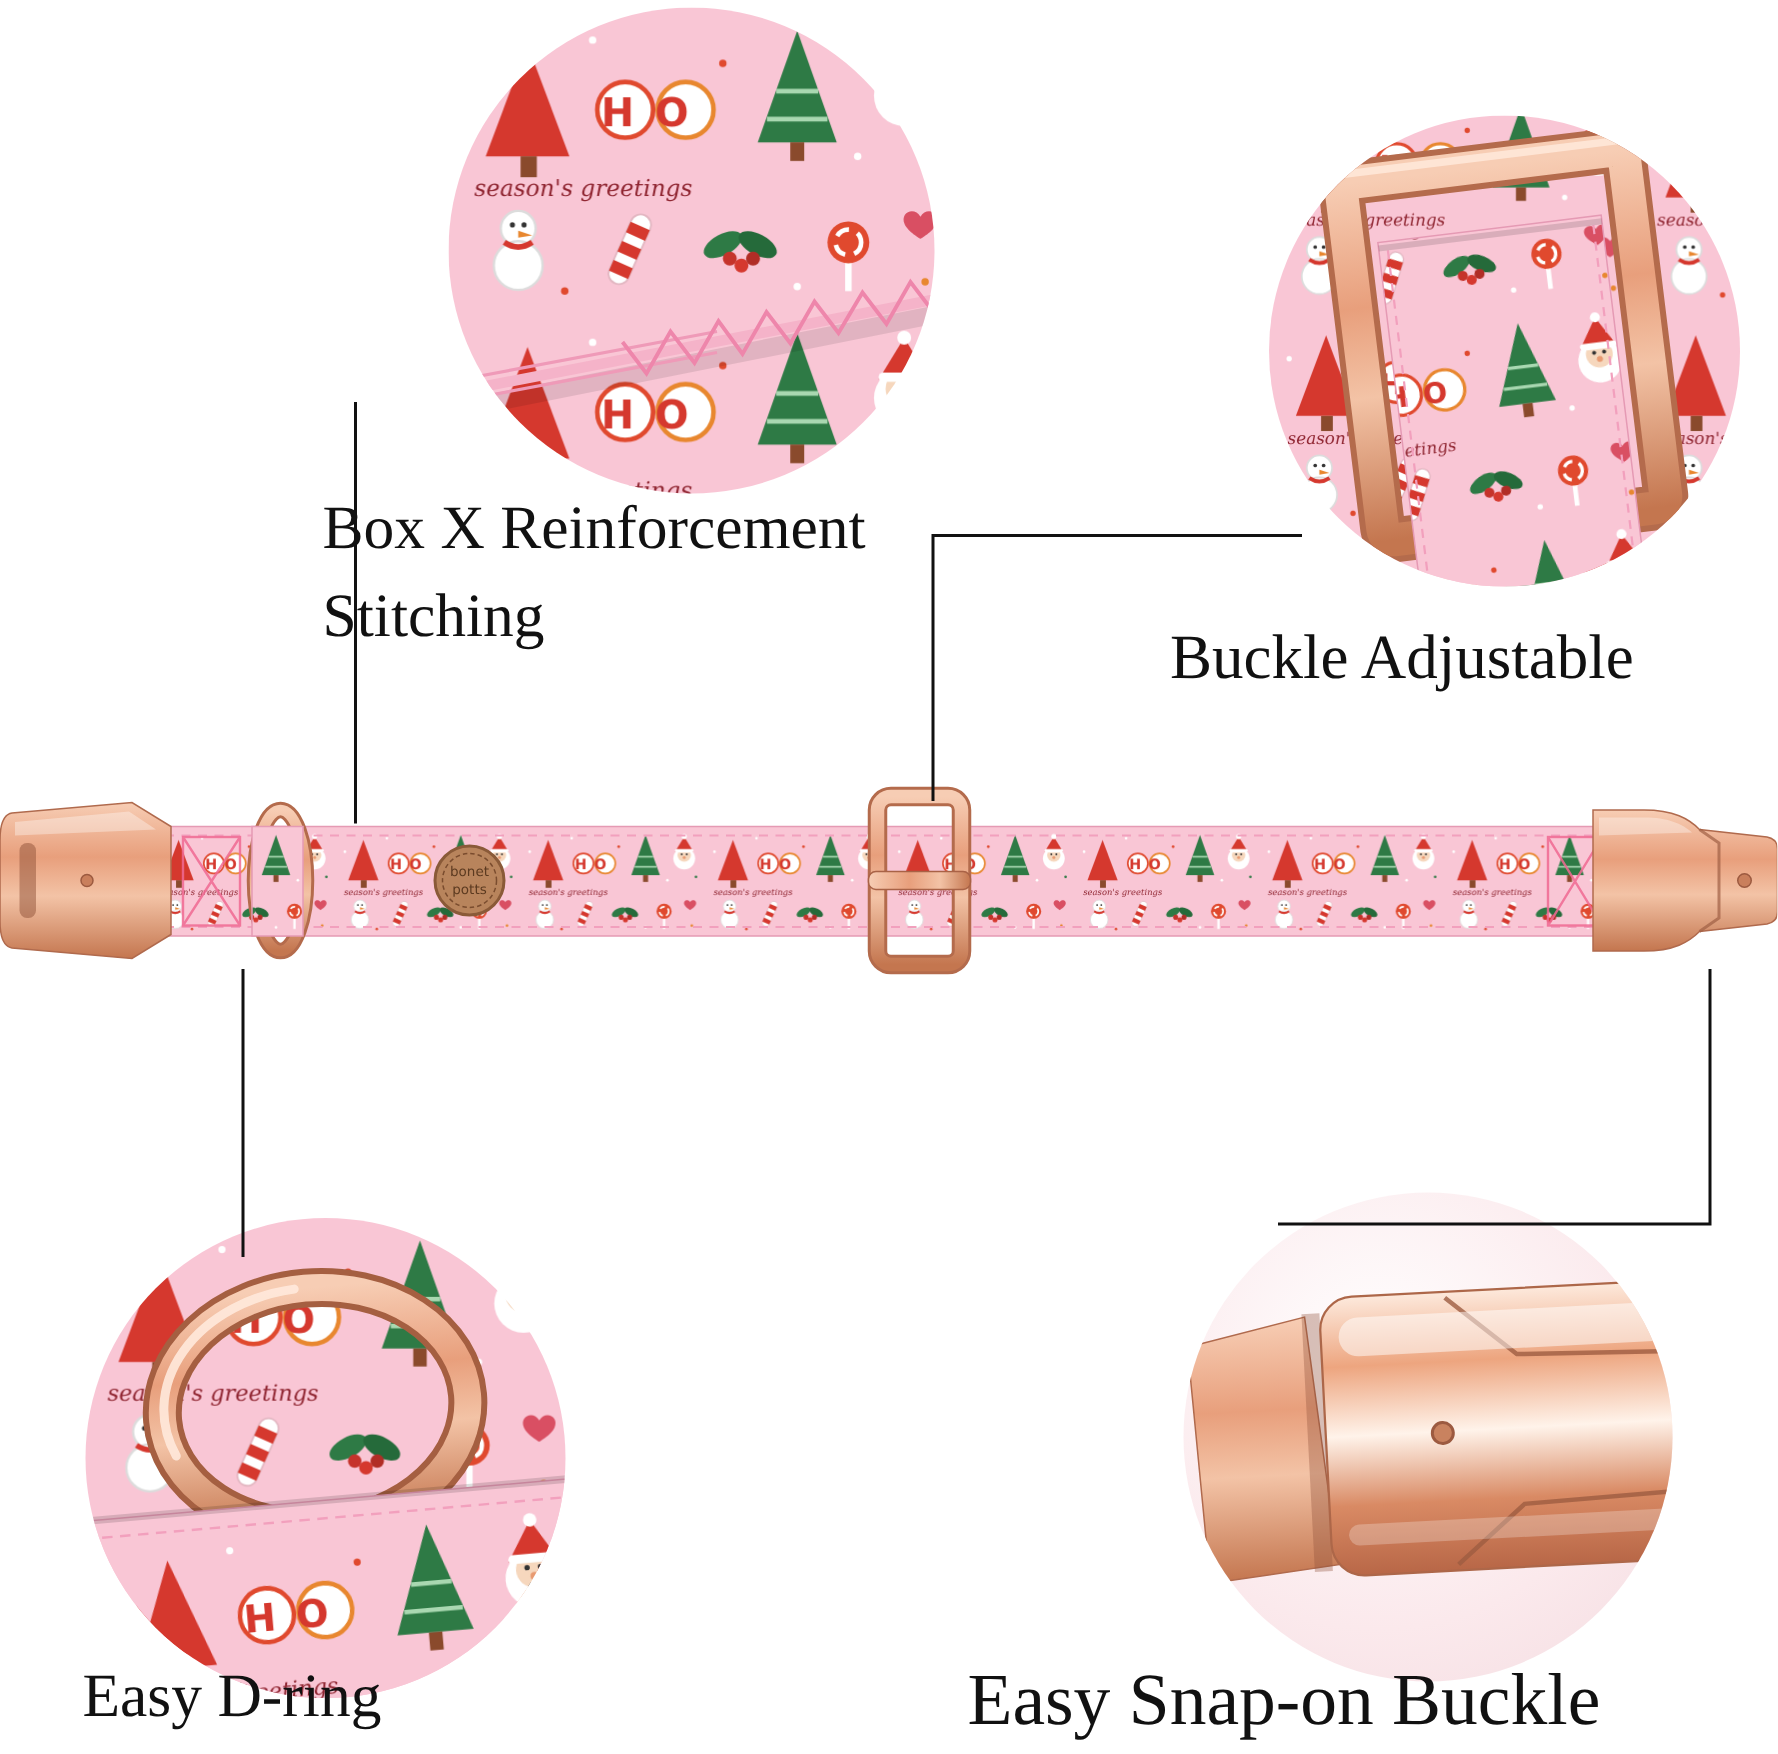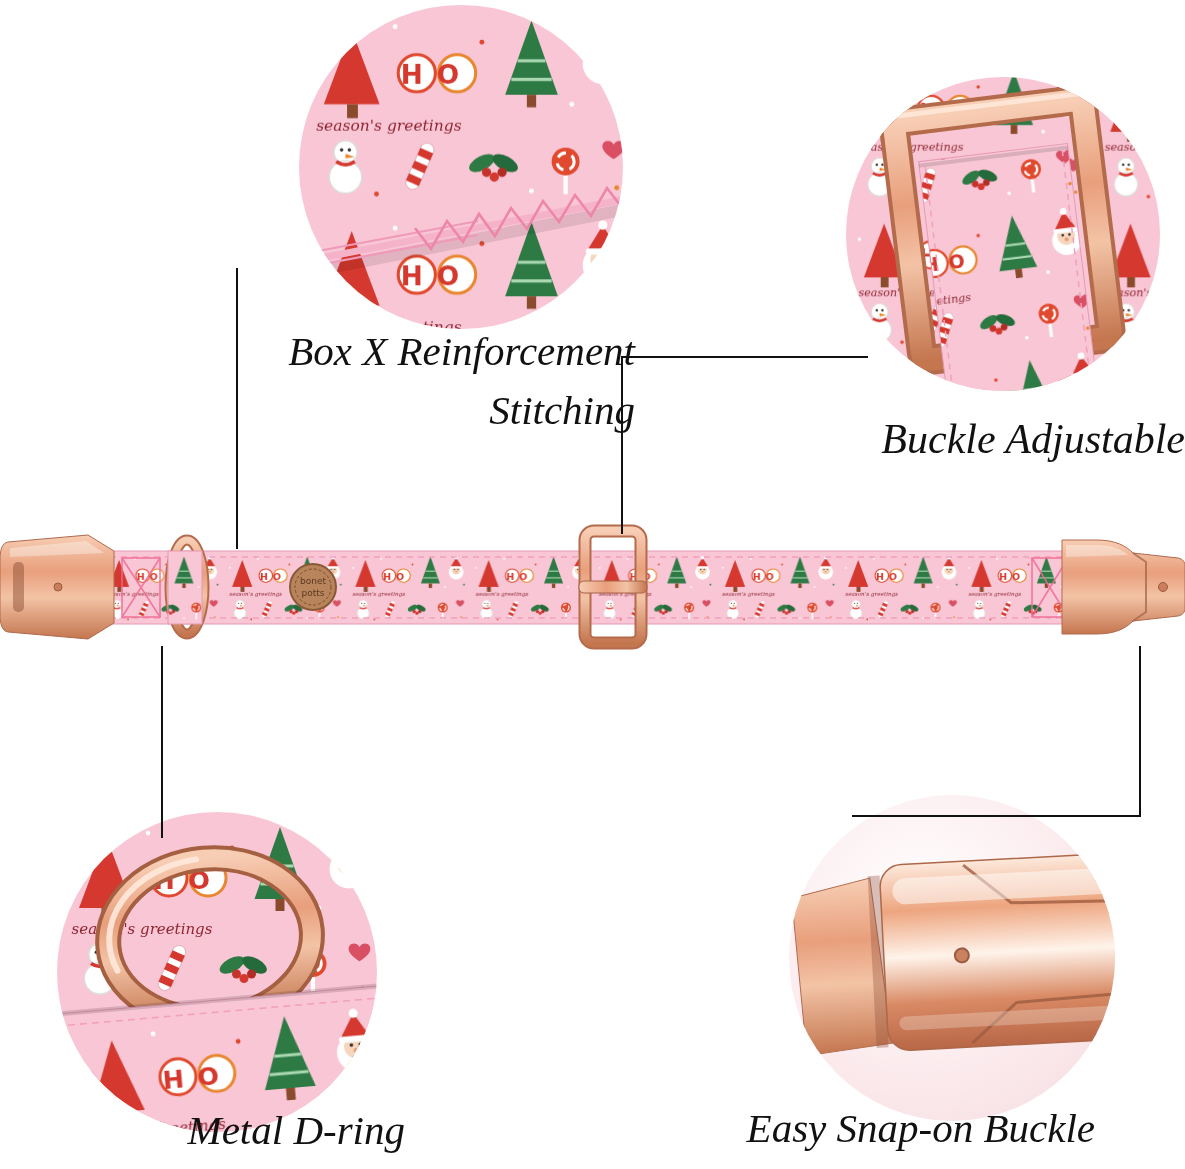--- a/index.html
+++ b/index.html
@@ -1,23 +1,23 @@
 <!DOCTYPE html>
 <html><head>
 <meta charset="utf-8">
 <style>
   html,body{margin:0;padding:0;background:#ffffff;}
   #stage{position:relative;width:1185px;height:1169px;background:#ffffff;overflow:hidden;
          font-family:"Liberation Serif",serif;}
-  .callout-label{position:absolute;font-style:italic;color:#111111;text-align:right;}
+  .callout-label{position:absolute;color:#111111;text-align:left;}
   .callout-label span{display:block;}
   .lbl-stitching{left:215px;top:322px;width:420px;font-size:41px;line-height:1.45;}
   .lbl-rollbuckle{left:780px;top:402px;width:405px;font-size:42px;line-height:1.78;}
   .lbl-dring{left:55px;top:1106px;width:350px;font-size:41px;}
-  .lbl-snap{left:645px;top:1104px;width:450px;font-size:41px;}
+  .lbl-snap{left:645px;top:1104px;width:450px;font-size:49px;}
   svg{position:absolute;left:0;top:0;}
 </style>
 </head>
 <body>
 
 <div id="stage">
 
 <svg width="1185" height="1169" viewBox="0 0 1185 1169">
   <defs>
     <linearGradient id="rgV" x1="0" y1="0" x2="0" y2="1">
@@ -240,20 +240,20 @@
 <div class="callout-label lbl-stitching">
   <span>Box X Reinforcement</span>
   <span>Stitching</span>
 </div>
 
 <div class="callout-label lbl-rollbuckle">
   <span>Buckle Adjustable</span>
 </div>
 
 <div class="callout-label lbl-dring">
-  <span>Metal D-ring</span>
+  <span>Easy D-ring</span>
 </div>
 
 <div class="callout-label lbl-snap">
   <span>Easy Snap-on Buckle</span>
 </div>
 
 </div>
 
 </body></html>

